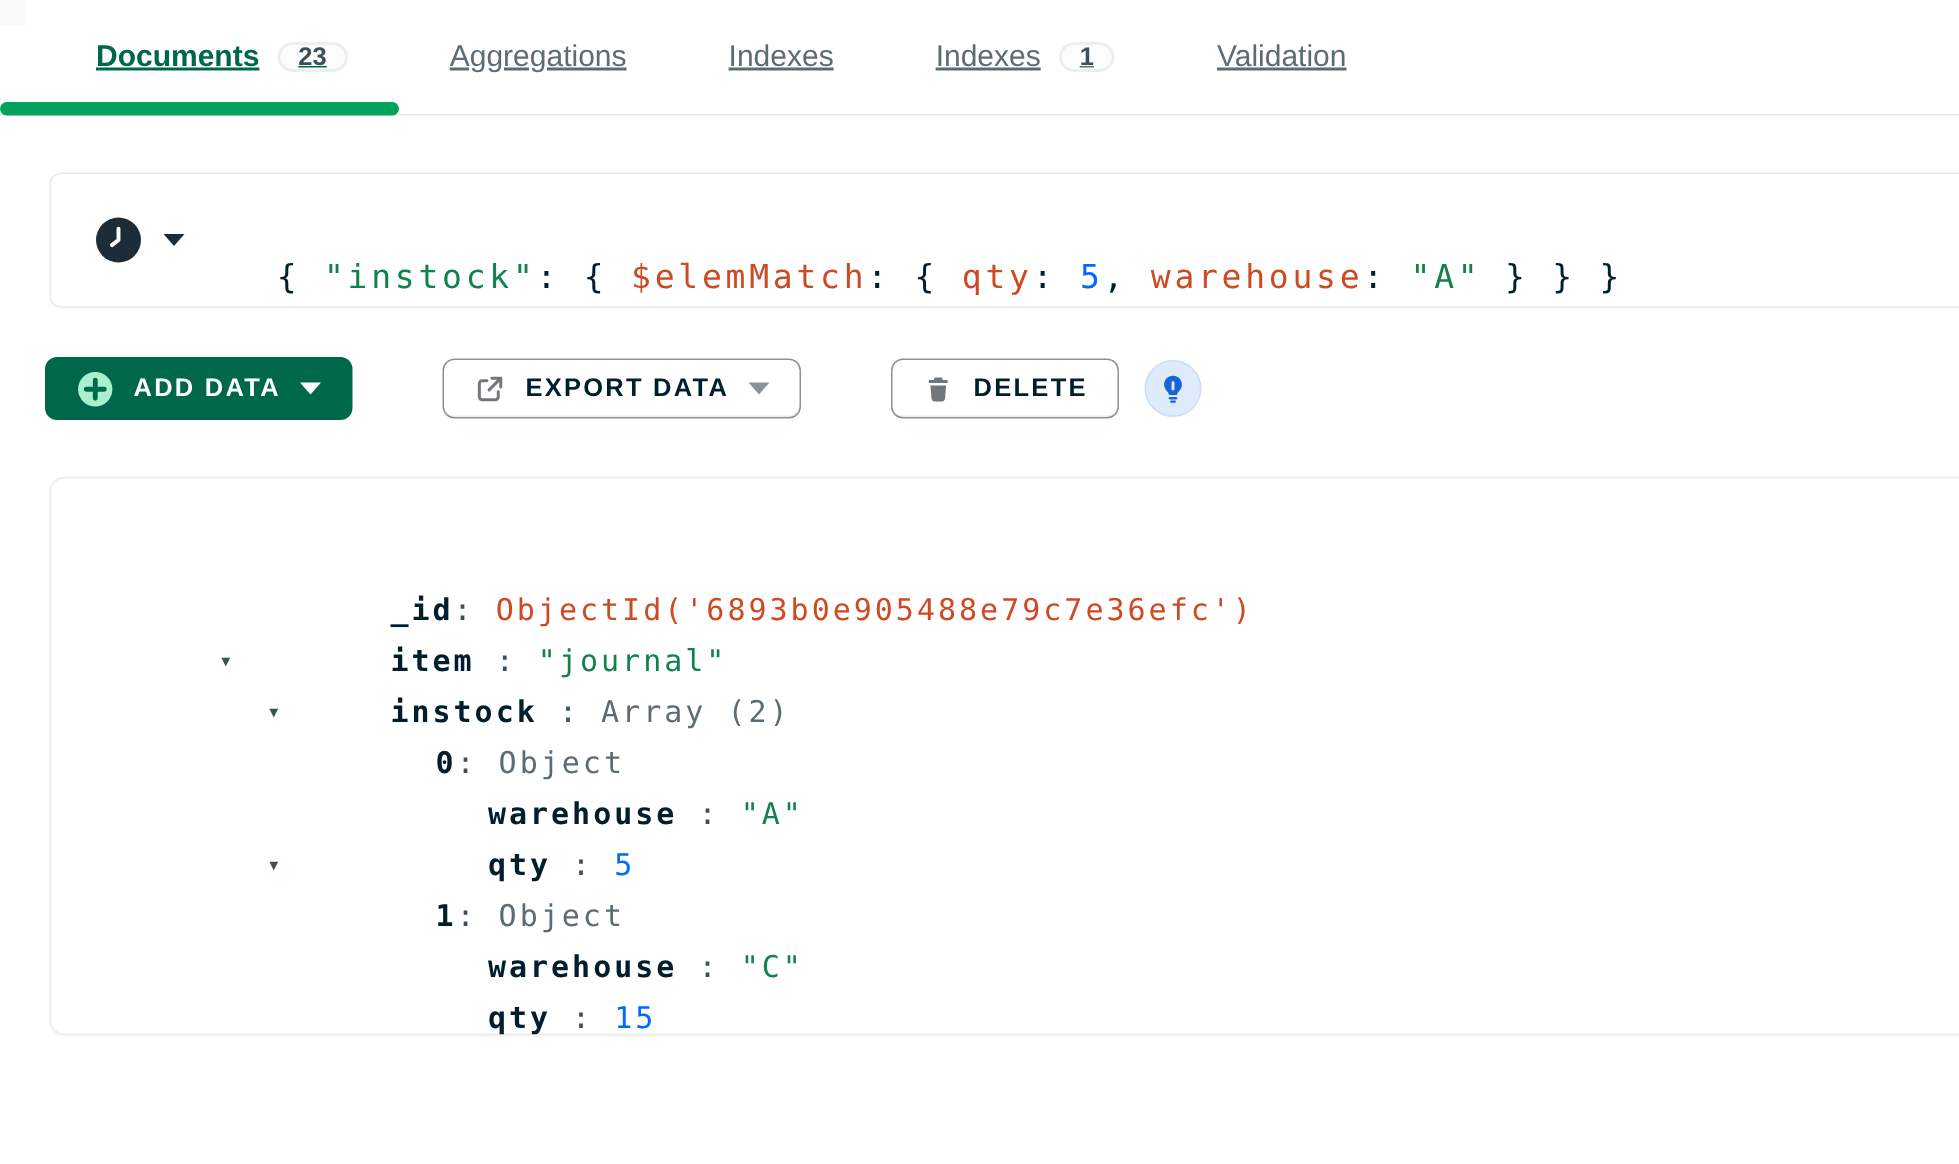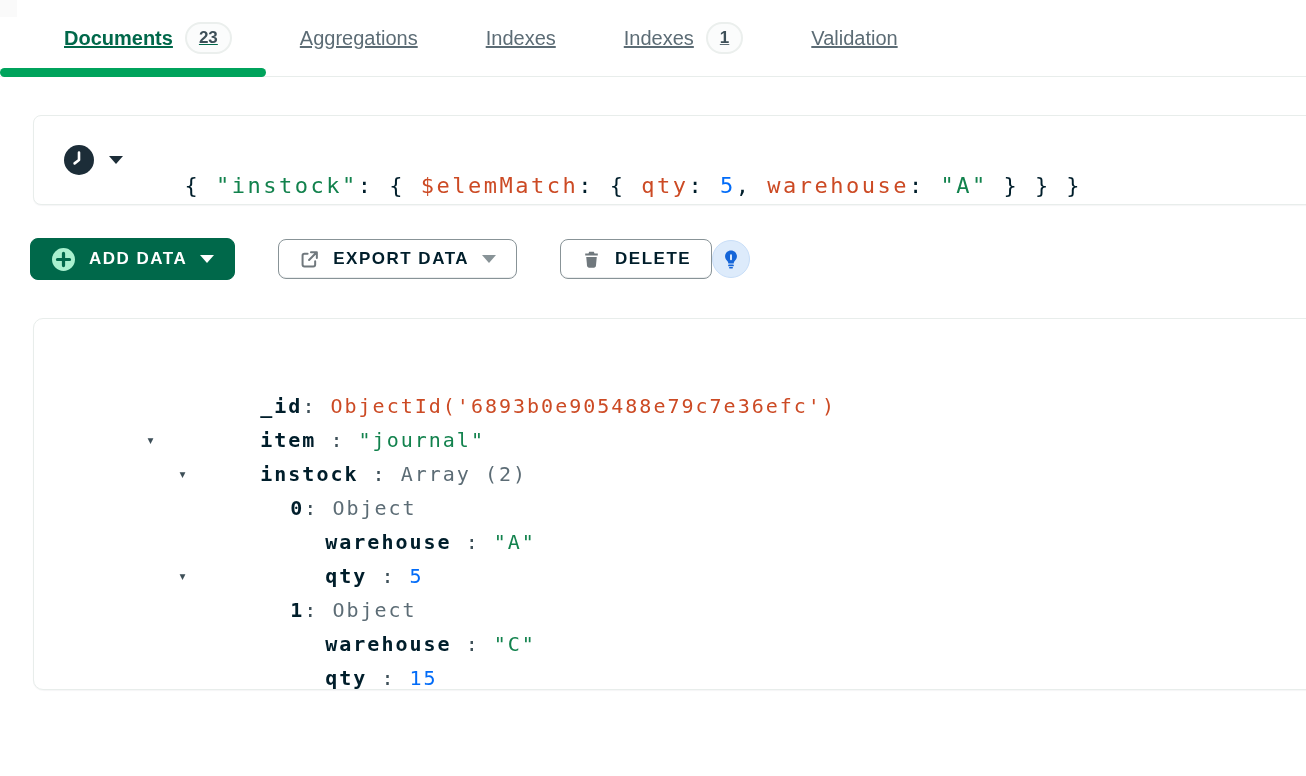--- a/index.html
+++ b/index.html
@@ -26,35 +26,35 @@
   
   .tabbar{display:flex;align-items:center;height:77px;border-bottom:1px solid var(--border-light);
     padding-left:32px;position:relative;}
   .tab{display:flex;align-items:center;gap:12px;height:100%;padding:0 34px;cursor:pointer;
     position:relative;font-size:20px;color:var(--text-gray);text-decoration:underline;}
   .tab:first-of-type{padding-left:32px;margin-left:-32px;padding-left:64px;}
   .tab.active{color:var(--green-dark);font-weight:bold;}
   .tab-underline{position:absolute;left:0;right:0;bottom:-1px;height:9px;border-radius:6px;
     background:var(--green-underline);}
   .tab-badge{display:inline-flex;align-items:center;justify-content:center;min-width:34px;
-    height:32px;padding:0 12px;border-radius:16px;background:var(--badge-bg);
+    height:20px;padding:0 12px;border-radius:16px;background:var(--badge-bg);
     border:2px solid var(--badge-border);color:var(--sep-gray);font-size:17px;font-weight:bold;}
   
   .querybar{margin:38px -24px 0 33px;height:90px;border:1px solid var(--border-light);
     border-radius:8px;background:#fff;display:flex;align-items:center;padding-left:29px;
     box-shadow:0 1px 1px rgba(0,30,43,.04);}
   .history-btn{display:flex;align-items:center;gap:14px;background:none;border:none;cursor:pointer;}
   .query-text{margin-left:30px;font-family:"DejaVu Sans Mono",monospace;font-size:22px;
     letter-spacing:2.5px;white-space:pre;}
   .tok-punct{color:var(--text-dark);}
   .tok-keyword{color:var(--code-red);}
   .tok-string{color:var(--code-green);}
   .tok-number{color:var(--code-blue);}
   
-  .toolbar{display:flex;align-items:center;margin:33px 0 0 30px;}
+  .toolbar{display:flex;align-items:center;gap:17px;margin:33px 0 0 30px;}
   .btn{display:inline-flex;align-items:center;gap:13px;height:42px;border-radius:8px;
     font-size:17px;font-weight:bold;letter-spacing:1.5px;cursor:pointer;
     font-family:"Liberation Sans",sans-serif;}
   .btn-primary{background:var(--green-dark);color:#fff;border:1px solid var(--green-dark);
     padding:0 20px;}
   .btn-secondary{background:#fff;color:var(--text-dark);border:1px solid var(--border-btn);
     padding:0 20px;box-shadow:inset 0 -1px 0 rgba(0,30,43,.08);height:40px;margin-left:43px;}
   .caret-down{display:inline-block;width:0;height:0;border-left:7px solid transparent;
     border-right:7px solid transparent;border-top:8px solid currentColor;}
   .btn-secondary .caret-down{color:var(--border-btn);}

